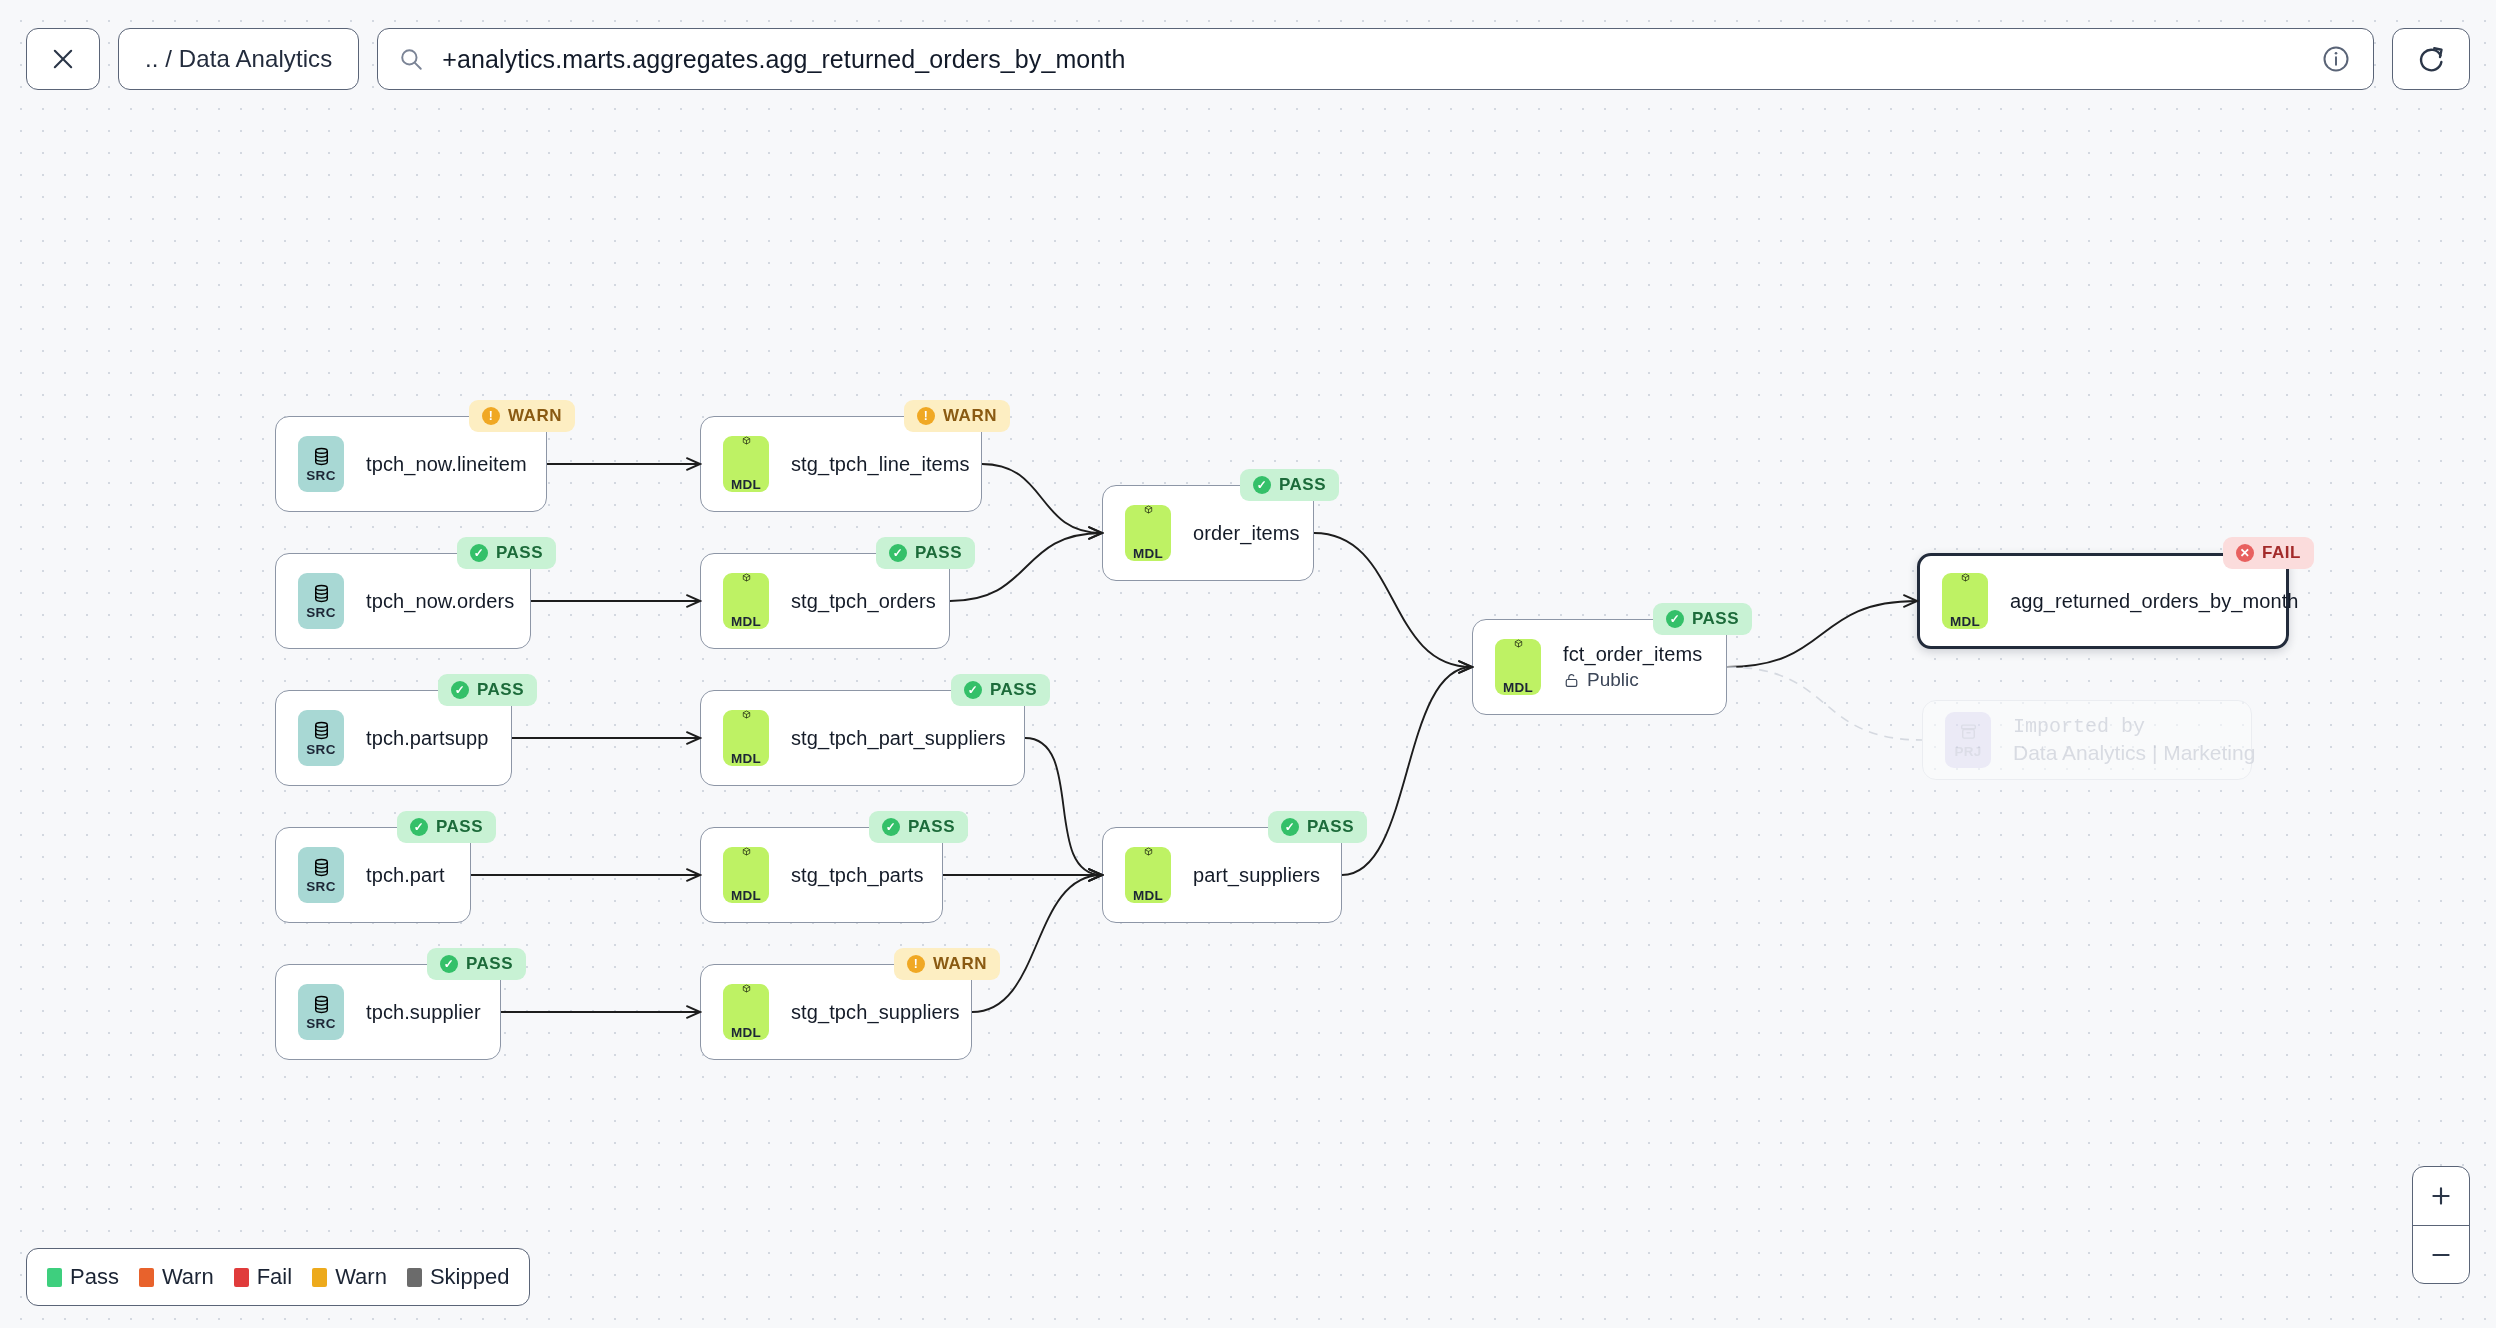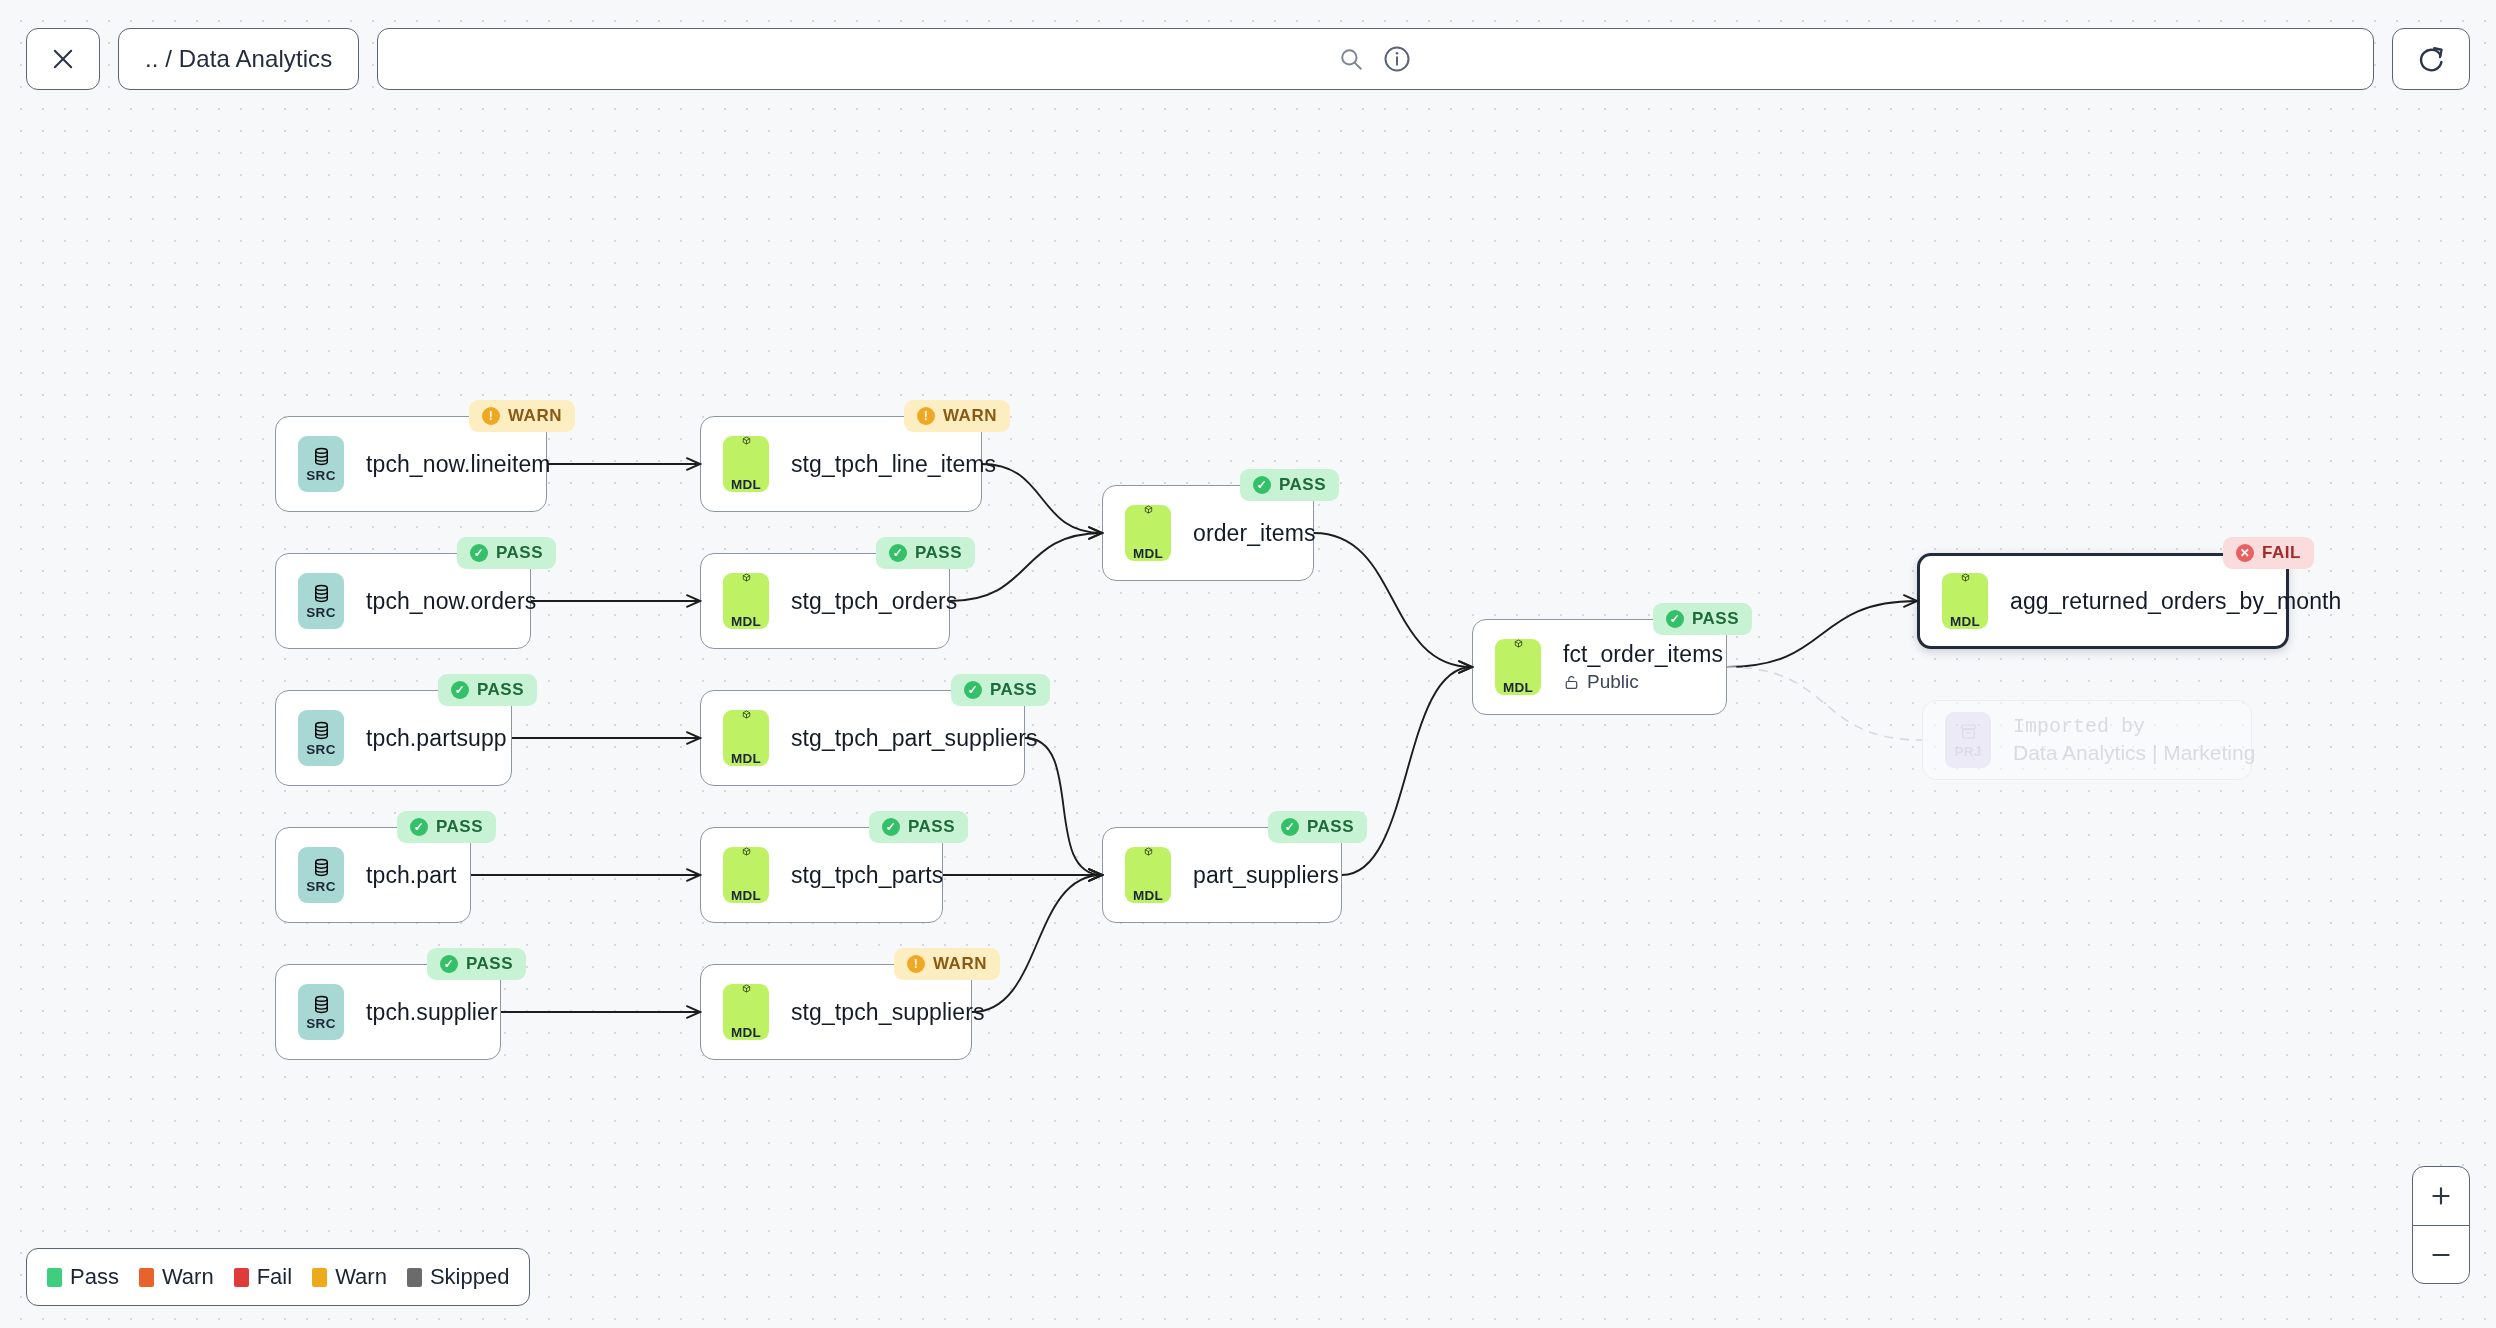--- a/index.html
+++ b/index.html
@@ -78,21 +78,21 @@
     display: flex; flex-direction: column; align-items: center; justify-content: center;
     gap: 1px; flex: 0 0 46px;
   }
   .nbadgebox.src { background: #a8d8d4; }
   .nbadgebox.mdl { background: #bef264; gap: 32px; }
   .nbadgebox.prj { background: #e4e3f5; }
   .nbadgebox svg { width: 21px; height: 21px; }
   .nbadgebox .tag { font-size: 13.5px; font-weight: 600; letter-spacing: .3px; color: #1d2636; }
   .nbadgebox.prj svg, .nbadgebox.prj .tag { color: #c9cad9; opacity:.85; }
   .nlabelwrap { margin-left: 22px; display: flex; flex-direction: column; gap: 3px; min-width: 0; }
-  .nlabel { font-size: 23px; color: #141b28; white-space: nowrap; letter-spacing: .1px; }
+  .nlabel { font-size: 20px; color: #141b28; white-space: nowrap; letter-spacing: .1px; }
   .nsub { font-size: 19px; color: #3c4658; display: flex; align-items: center; gap: 7px; white-space: nowrap; }
   .nsub svg { width: 17px; height: 17px; }
   .ghost-line1 { font-size: 20px; color: #c6cad4; white-space: nowrap; font-family: Liberation Mono, monospace; }
   .ghost-line2 { font-size: 21px; color: #c6cad4; white-space: nowrap; text-align: right; }
 
   .status-badge {
     position: absolute;
     display: flex; align-items: center; gap: 8px;
     height: 32px; padding: 0 13px;
     border-radius: 9px;
@@ -170,20 +170,21 @@
 
     <div class="tb-btn" id="breadcrumb-btn">
       <span>.. / Data Analytics</span>
     </div>
 
     <div class="tb-btn" id="searchbar">
       <svg class="mag" viewBox="0 0 24 24" fill="none" stroke="currentColor" stroke-width="1.8" stroke-linecap="round">
         <circle cx="10.5" cy="10.5" r="6.6"></circle>
           <path d="M15.4 15.4 L21 21"></path>
       </svg>
+      <div id="search-value" placeholder="Search lineage">+analytics.marts.aggregates.agg_returned_orders_by_month</div>
       <svg id="info-icon" viewBox="0 0 24 24" fill="none" stroke="currentColor" stroke-width="1.6">
         <circle cx="12" cy="12" r="9.2"></circle>
           <path d="M12 10.6v6" stroke-linecap="round"></path>
           <circle cx="12" cy="7.4" r="1.05" fill="currentColor" stroke="none"></circle>
       </svg>
     </div>
 
     <div class="tb-btn" id="refresh-btn">
       <svg viewBox="0 0 24 24" fill="none" stroke="currentColor" stroke-width="1.9" stroke-linecap="round" stroke-linejoin="round">
         <path d="M19.6 9.2A8.2 8.2 0 1 0 20.3 14.4"></path>

